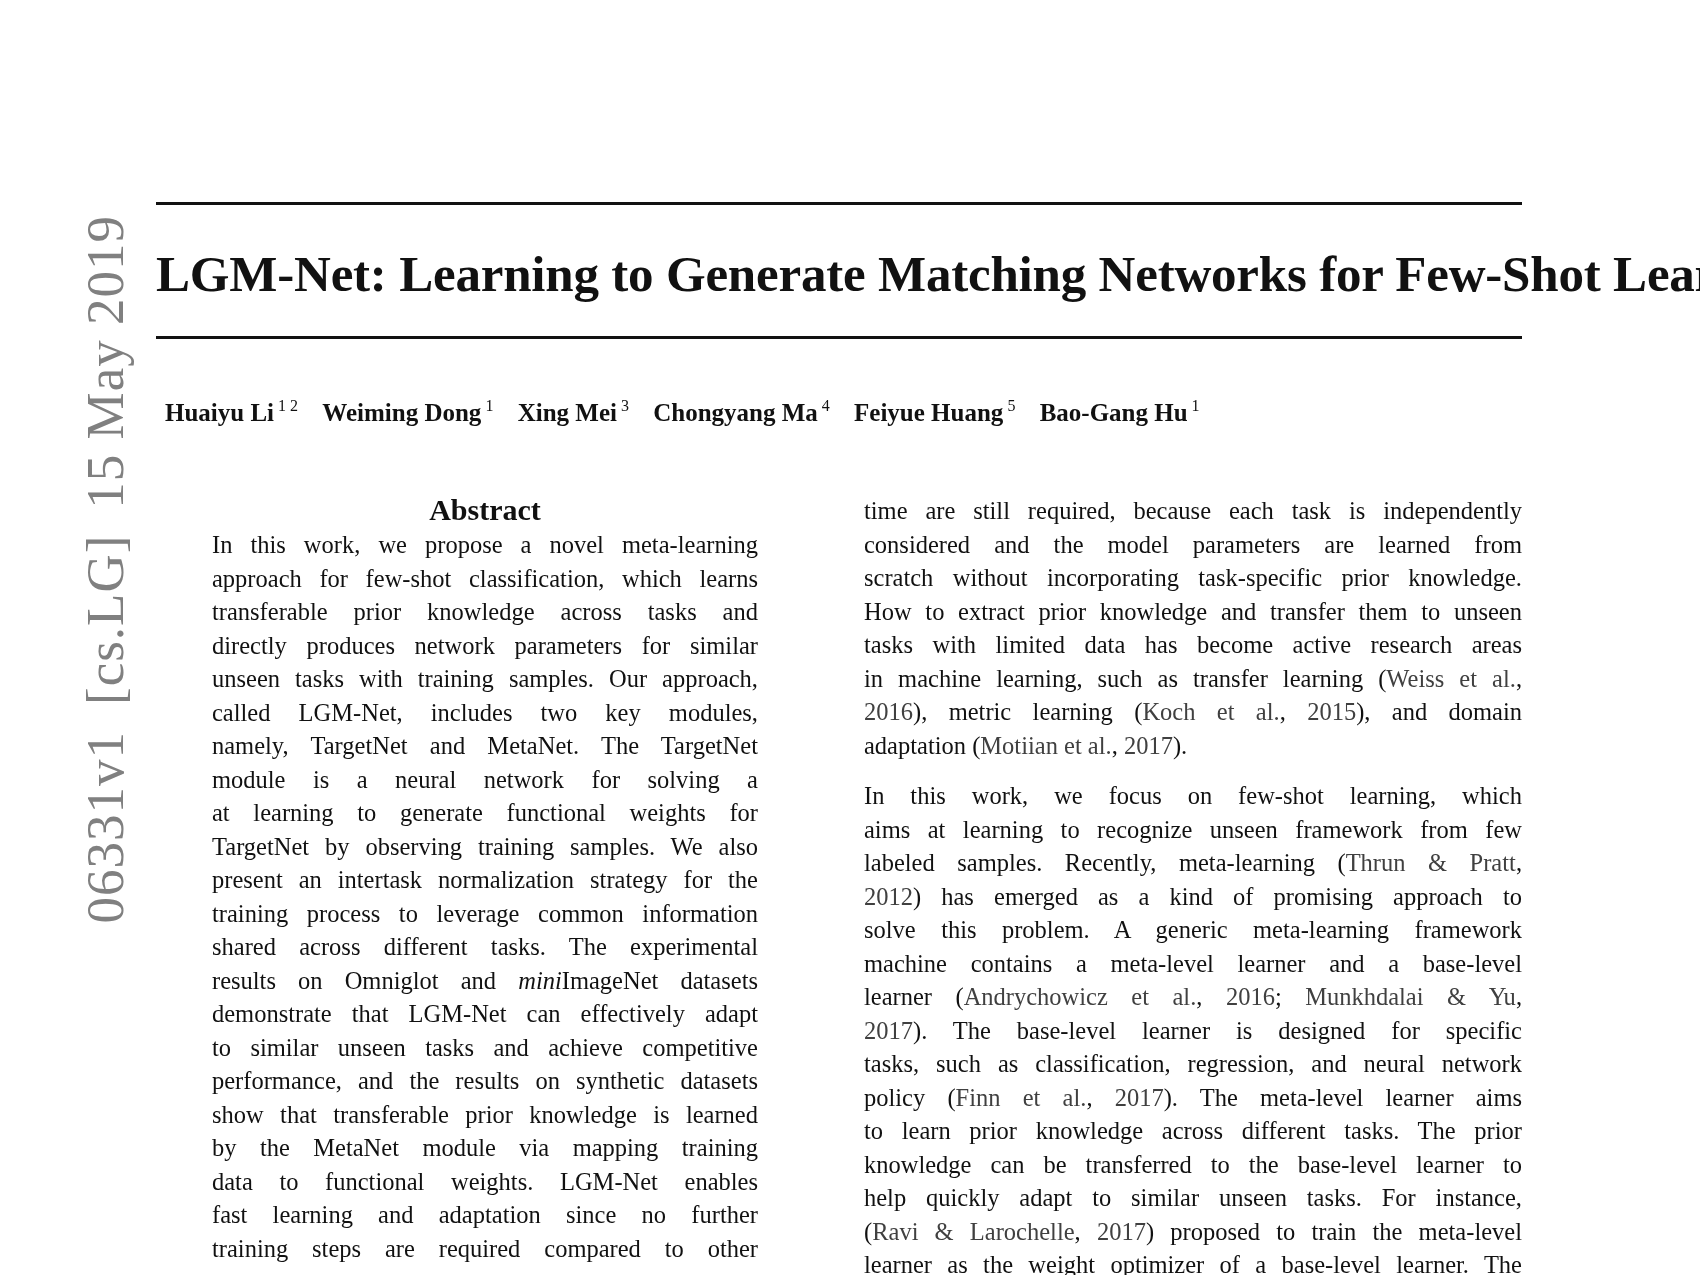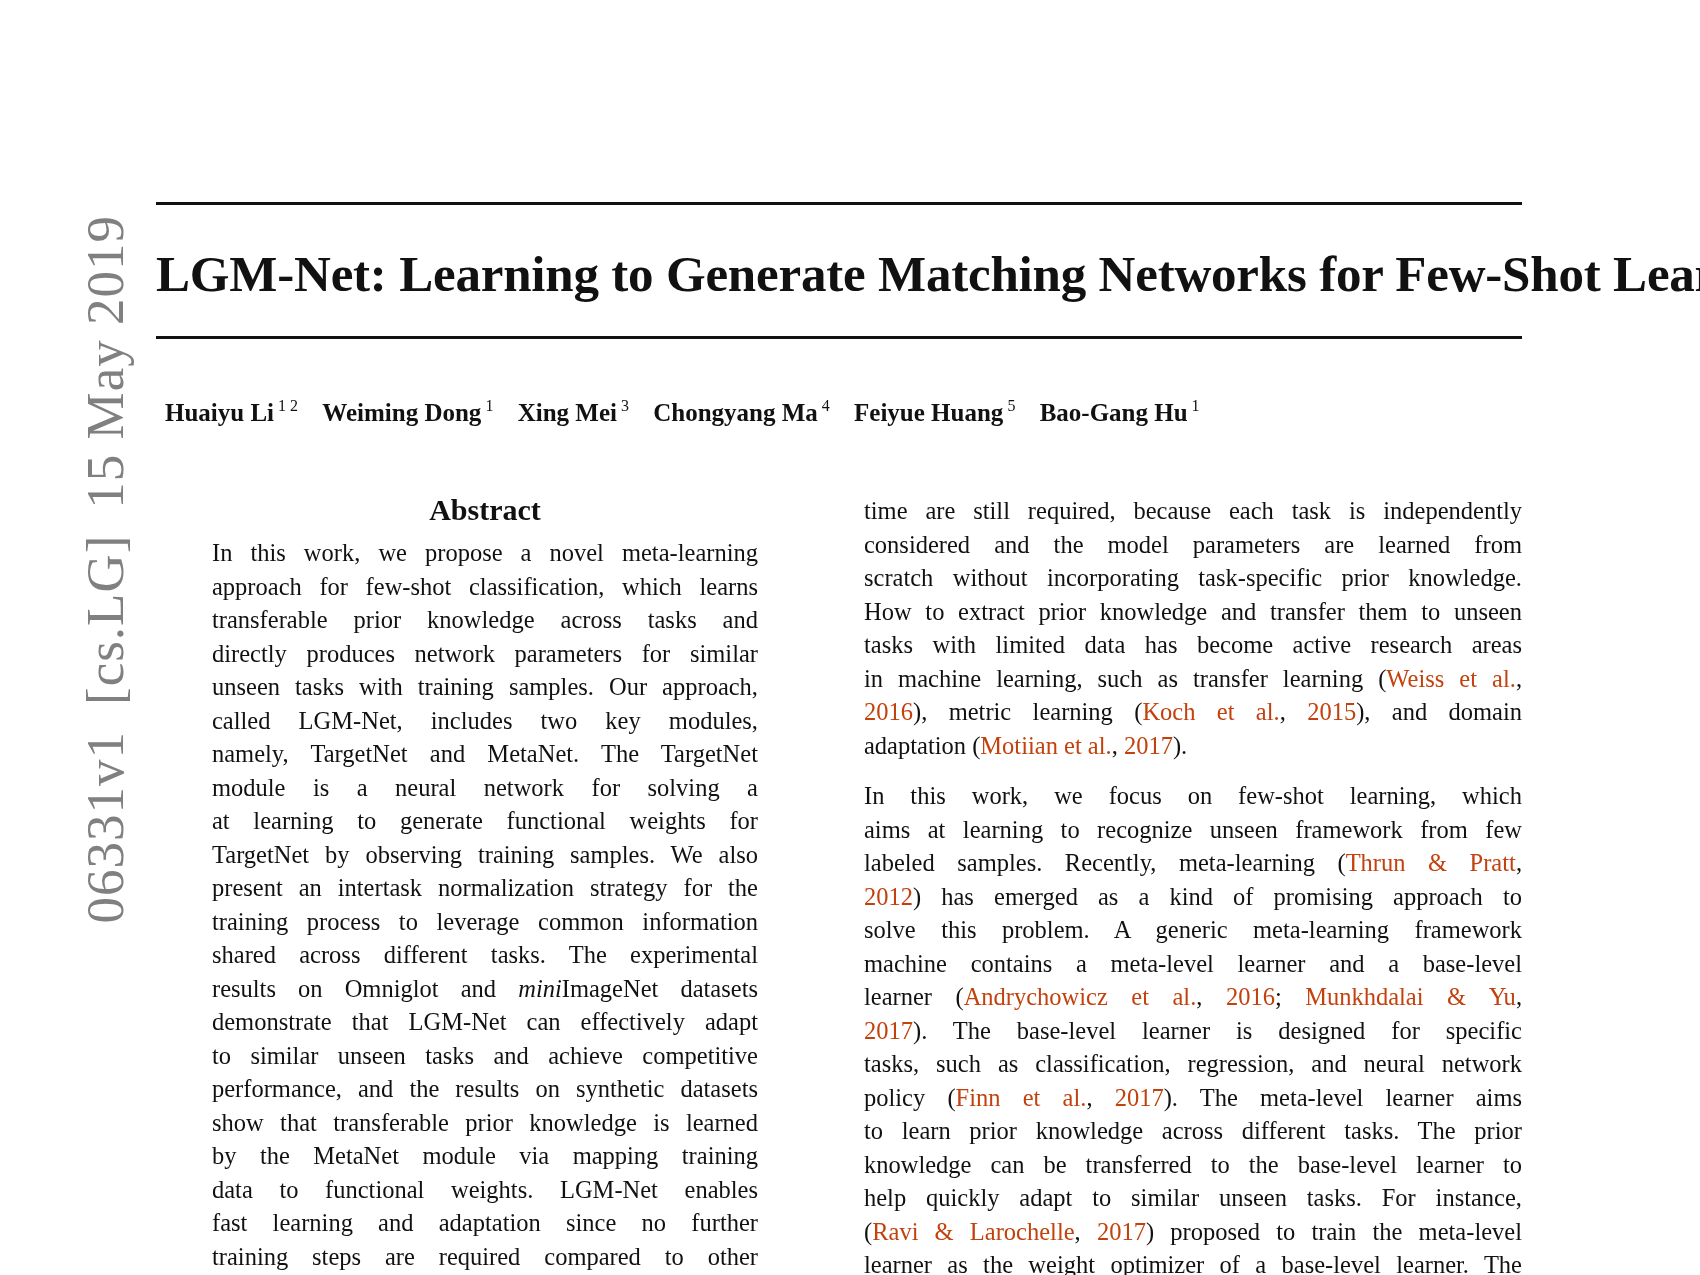--- a/index.html
+++ b/index.html
@@ -14,25 +14,25 @@
              font-weight:bold; font-size:25px; white-space:nowrap; }
   .author { display:inline-block; margin:0 9px; }
   .author sup { font-weight:normal; font-size:16px; vertical-align:10px; margin-left:4px; }
   .stamp { position:absolute; left:-640px; top:930px; width:1500px; height:70px;
            transform:rotate(-90deg); transform-origin:center;
            font-size:53px; color:#808080; text-align:right; white-space:nowrap; letter-spacing:1px; }
   .stamp span { margin-left:26px; }
   .col { position:absolute; font-size:24.5px; line-height:33.5px; text-align:justify; }
   #col-left { left:212px; top:492px; width:546px; }
   #col-right { left:864px; top:494px; width:658px; }
-  .abs-head { text-align:center; font-weight:bold; font-size:30px; line-height:36px; margin-bottom:8px; }
+  .abs-head { text-align:center; font-weight:bold; font-size:30px; line-height:36px; margin-bottom:0; }
   .line { display:block; text-align:justify; text-align-last:justify; white-space:nowrap; height:33.5px; overflow:visible; }
   .line.last { text-align-last:left; }
   .para-gap { height:17px; }
-  .cite { color:#c2410c; }
+  .cite { color:#404040; }
   .it { font-style:italic; }
 </style>
 </head>
 <body>
 
 <div class="stamp">
   <span>06331v1</span><span>[cs.LG]</span><span>15 May 2019</span>
 </div>
 
 <div id="rule-top" class="rule"></div>

